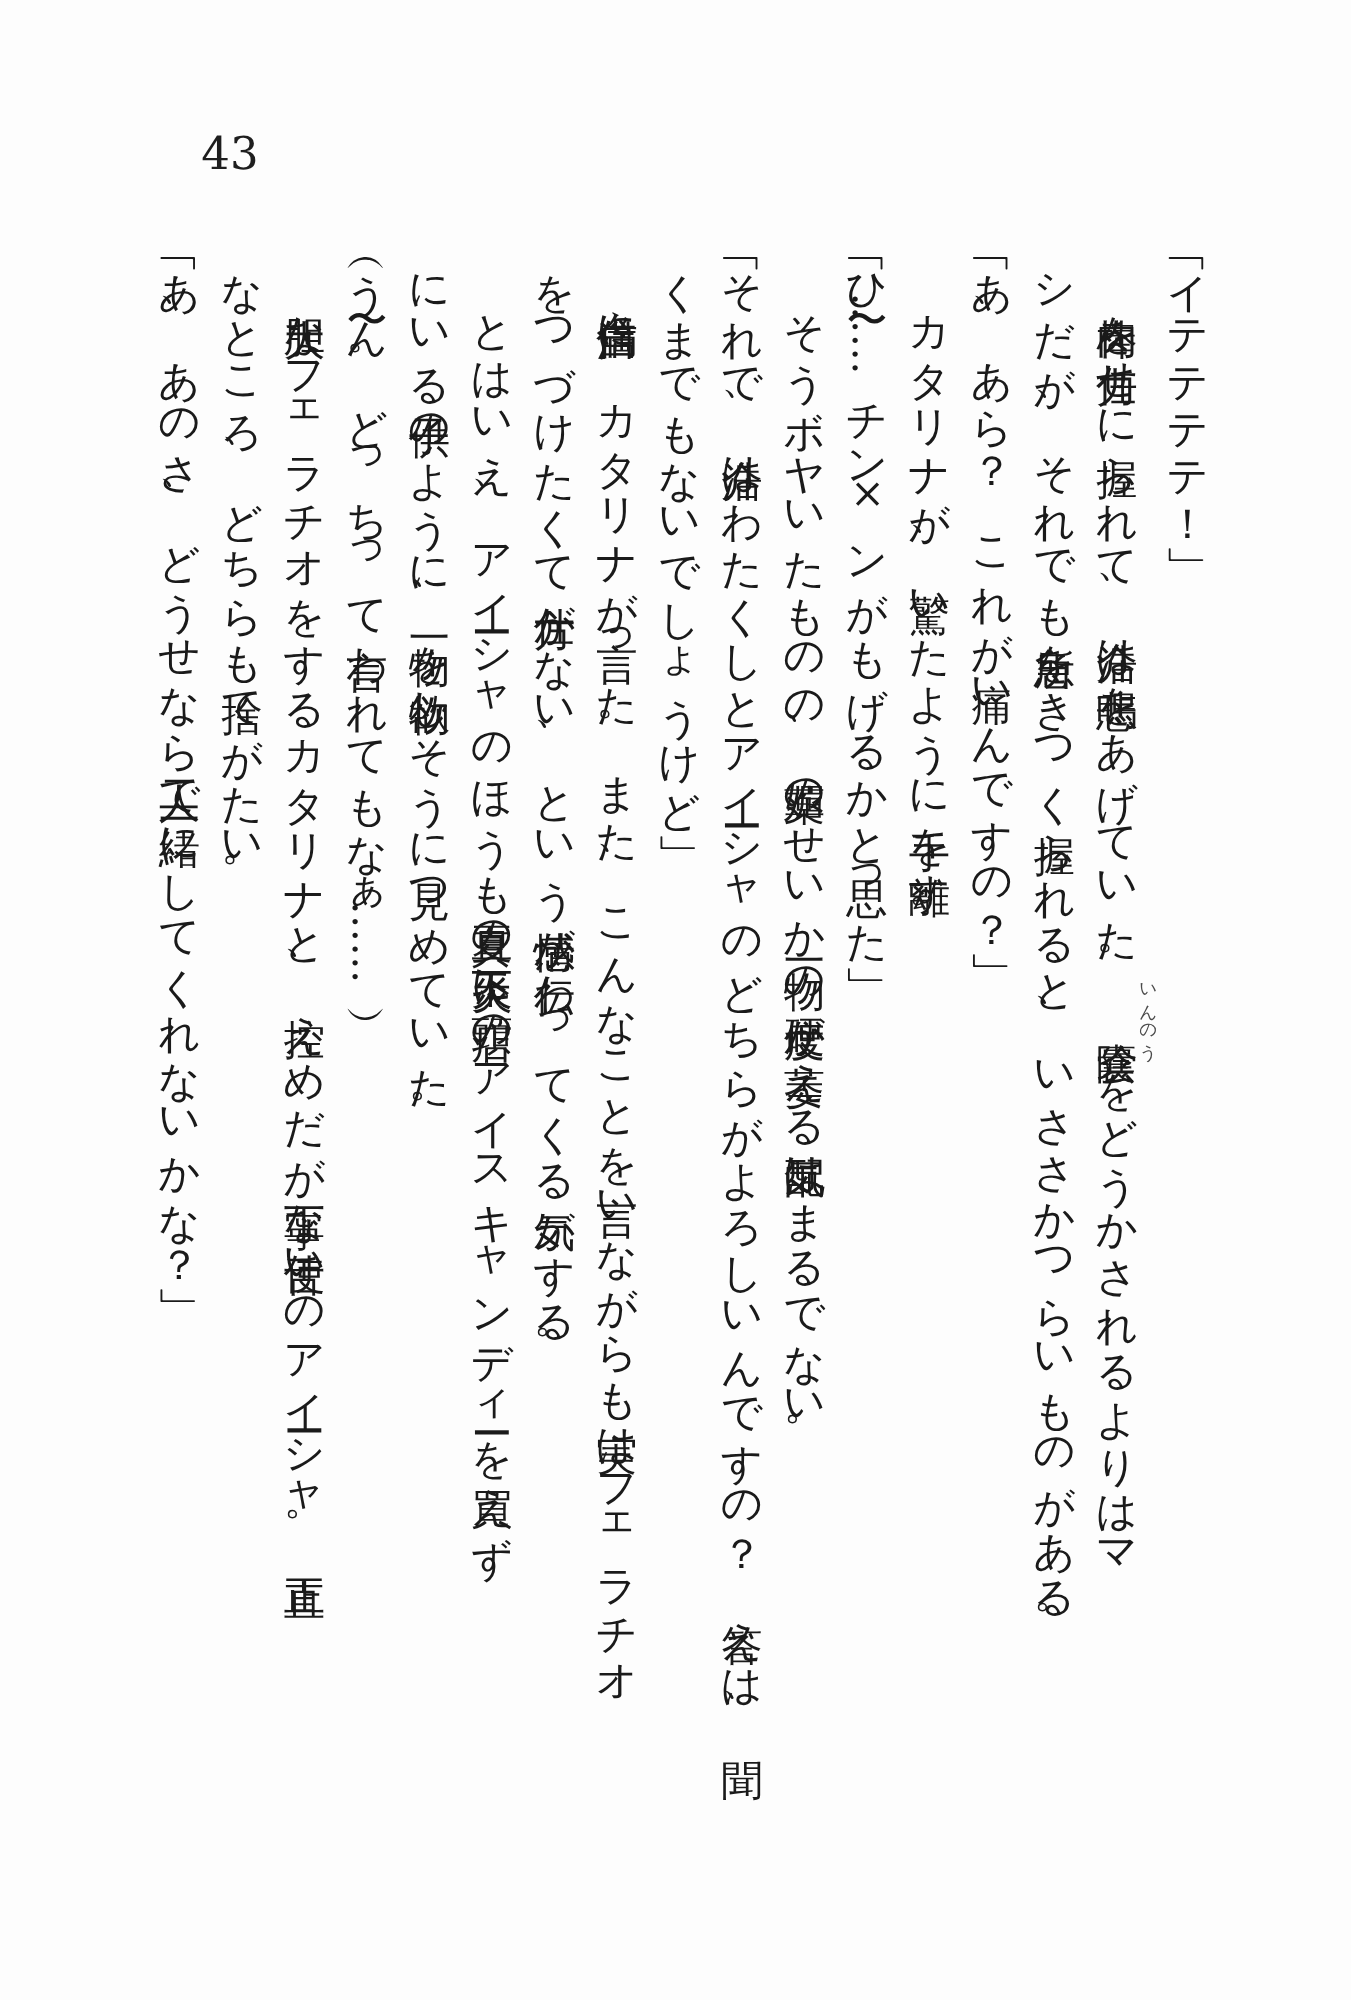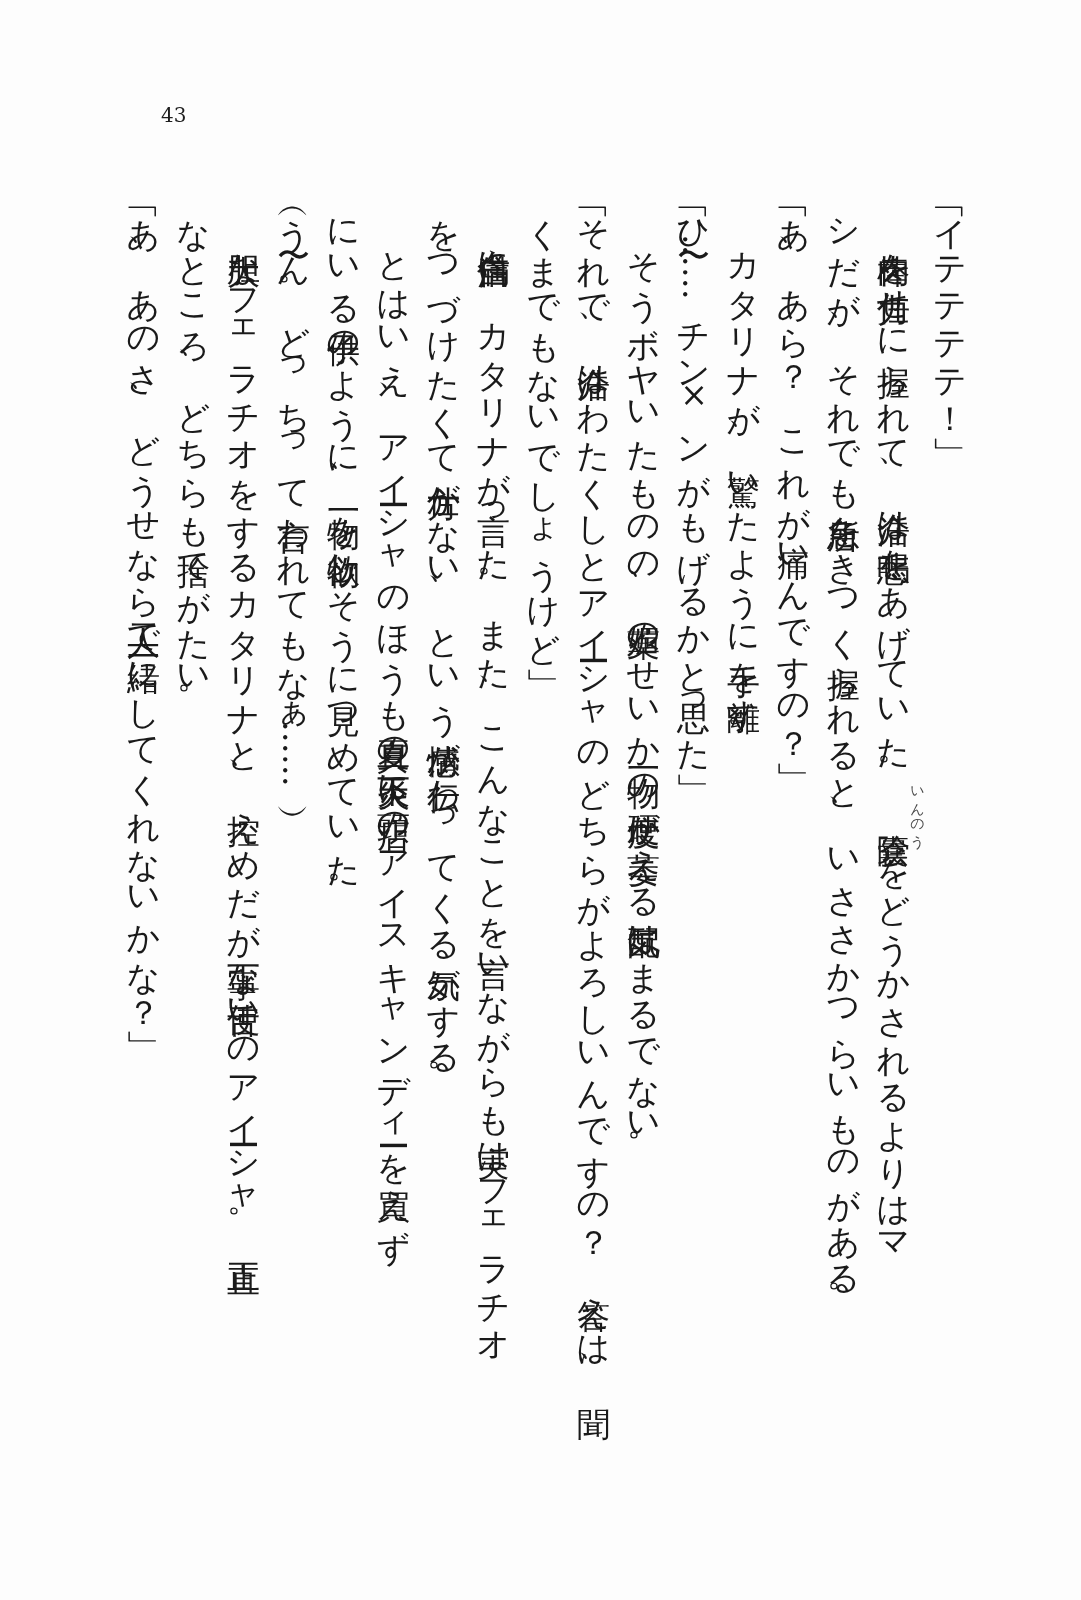--- a/index.html
+++ b/index.html
@@ -12,21 +12,21 @@
     width: 1081px;
     height: 1600px;
     background: #fdfdfd;
     overflow: hidden;
     font-family: "DejaVu Serif", "Liberation Serif", serif;
   }
   .page-number {
     position: absolute;
     left: 161px;
     top: 103px;
-    font-size: 20px;
+    font-size: 36px;
     color: #1e1e1e;
     font-family: "DejaVu Serif", "Liberation Serif", serif;
   }
   .text-block {
     position: absolute;
     top: 196px;
     right: 106px;
     height: 1330px;
     writing-mode: vertical-rl;
     -webkit-writing-mode: vertical-rl;

